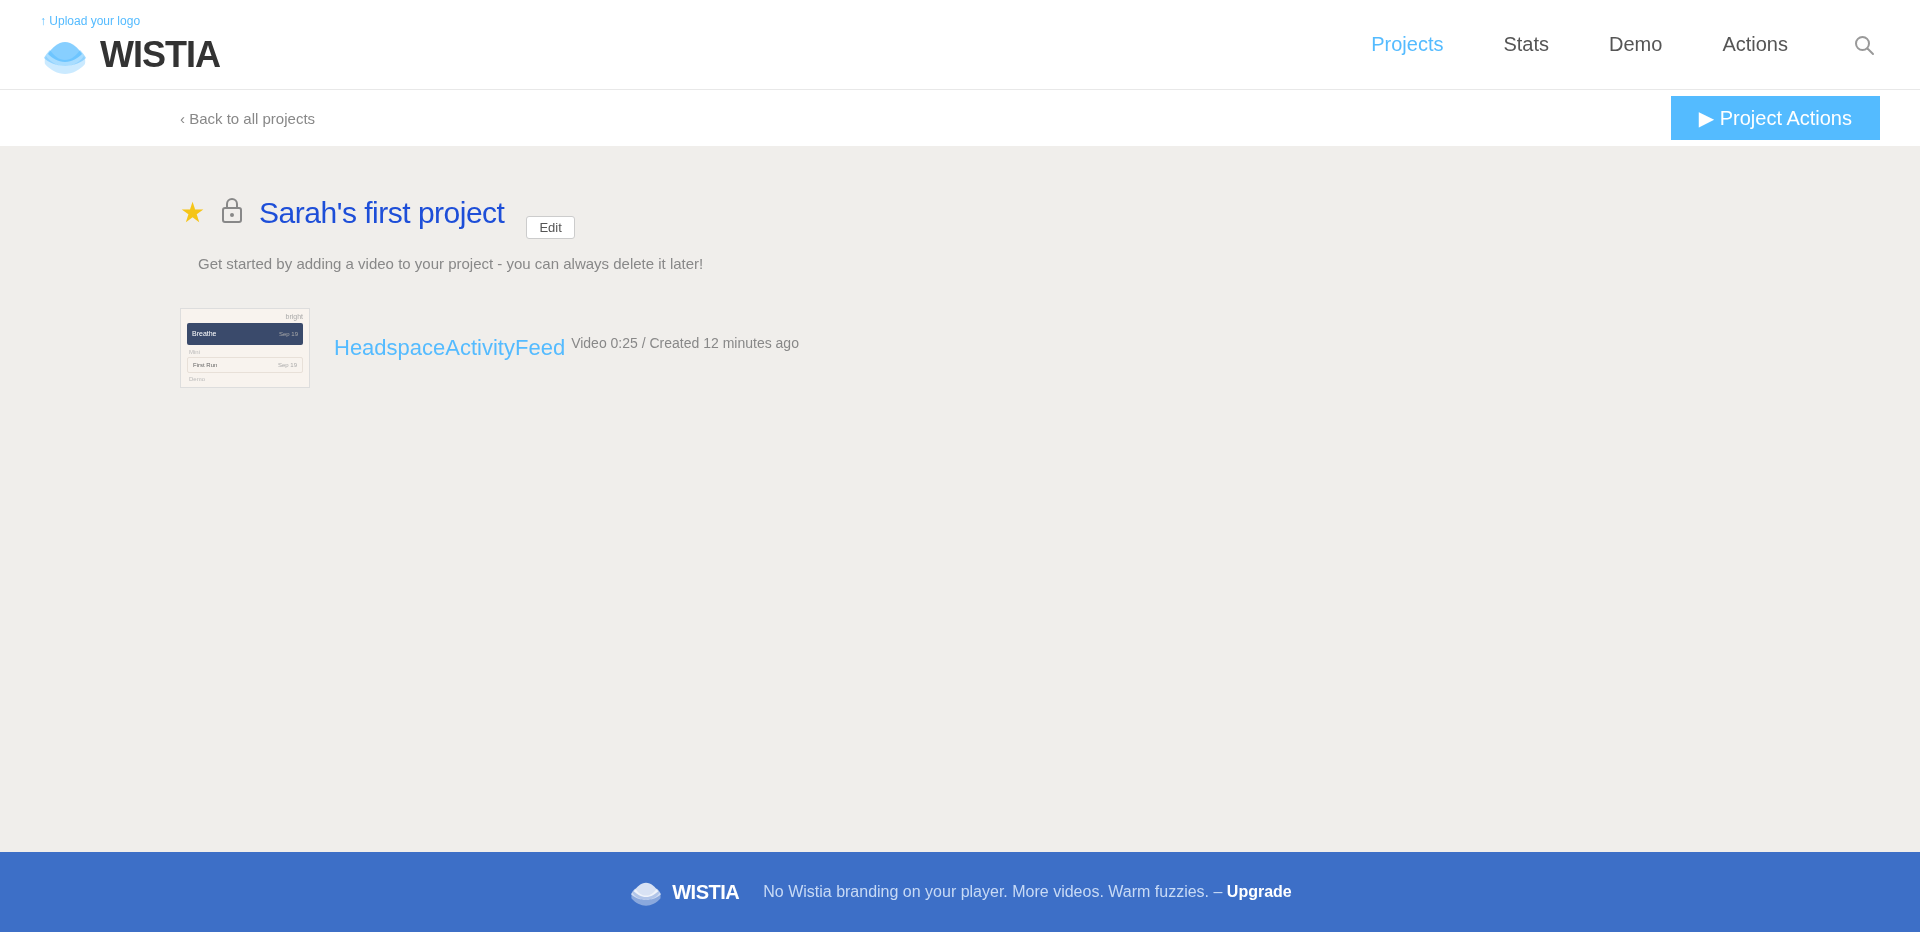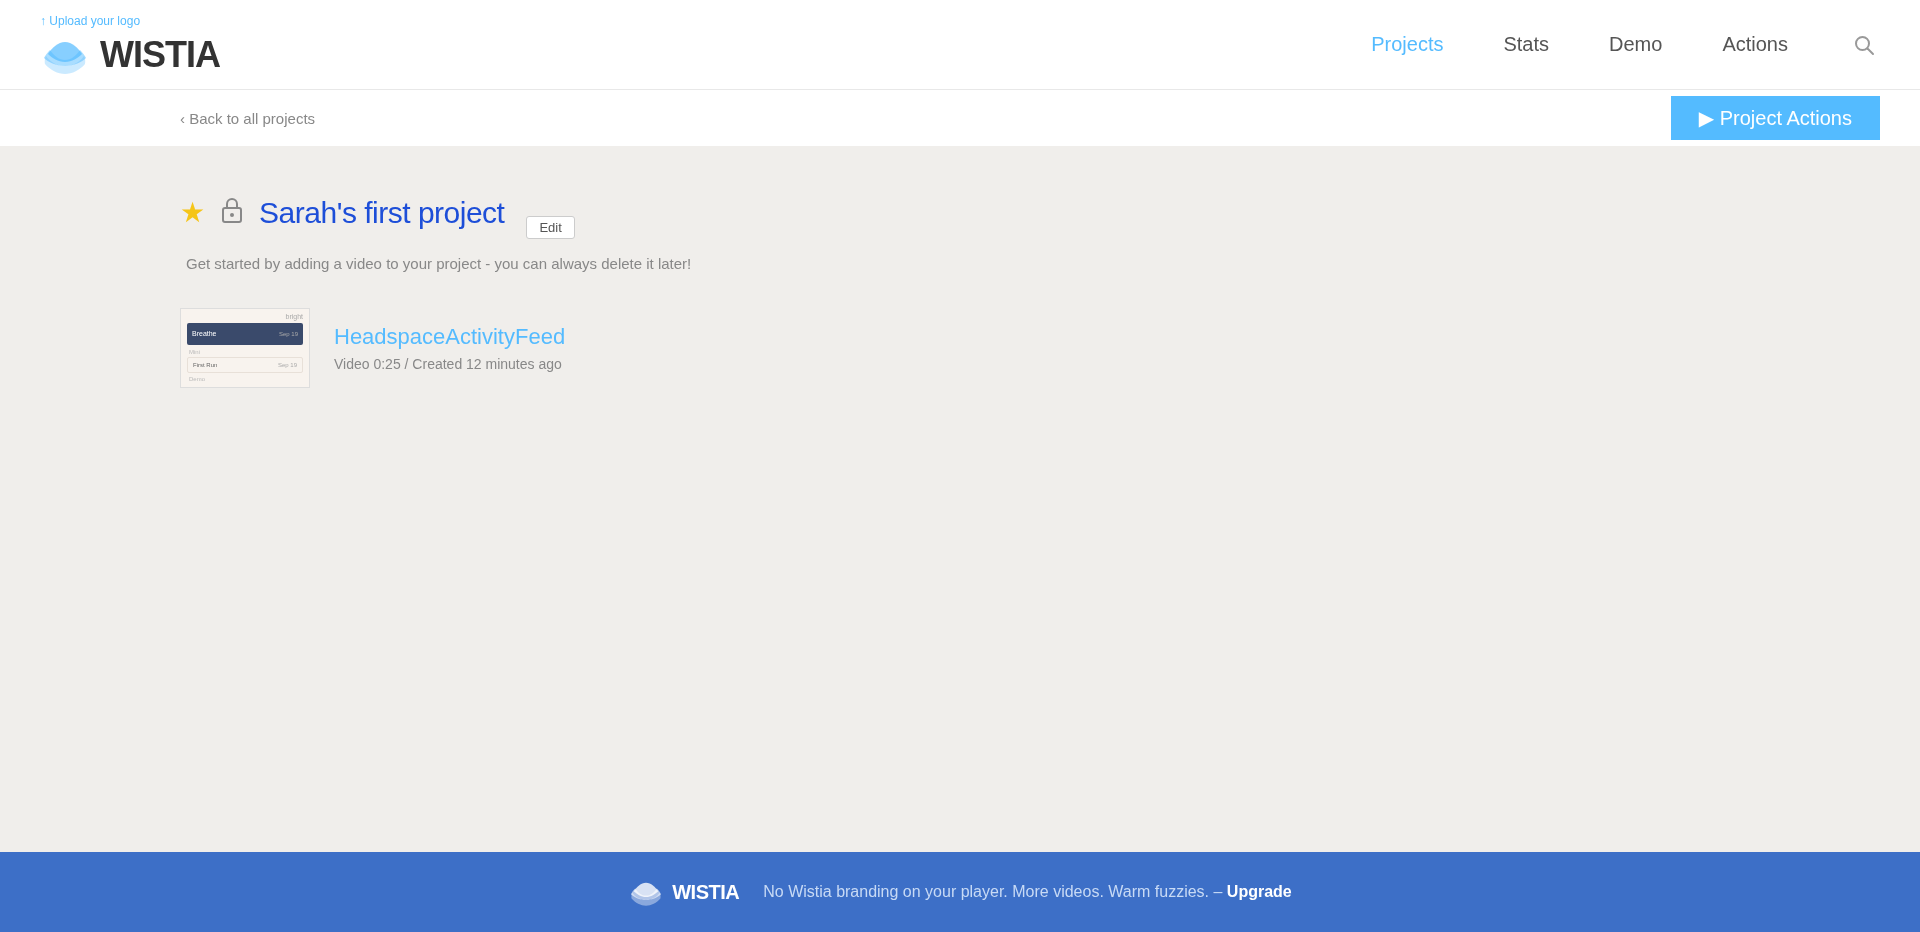--- a/index.html
+++ b/index.html
@@ -161,21 +161,21 @@
       cursor: pointer;
       border-radius: 3px;
       margin-left: 6px;
       margin-top: 30px;
     }
 
     .project-subtitle {
       font-size: 15px;
       color: #888;
       margin-bottom: 36px;
-      margin-left: 6px;
+      margin-left: 18px;
     }
 
     
     .video-list {
       display: flex;
       flex-direction: column;
       gap: 20px;
     }
 
     .video-item {
@@ -234,21 +234,21 @@
       margin-bottom: 3px;
     }
 
     .thumb-bar-light-text {
       color: #666;
       font-size: 6px;
     }
 
     .video-info {
       display: flex;
-      flex-direction: column;
+      flex-direction: row;
       gap: 6px;
     }
 
     .video-title {
       font-size: 22px;
       color: #54bbff;
       text-decoration: none;
       font-weight: 400;
     }
 

